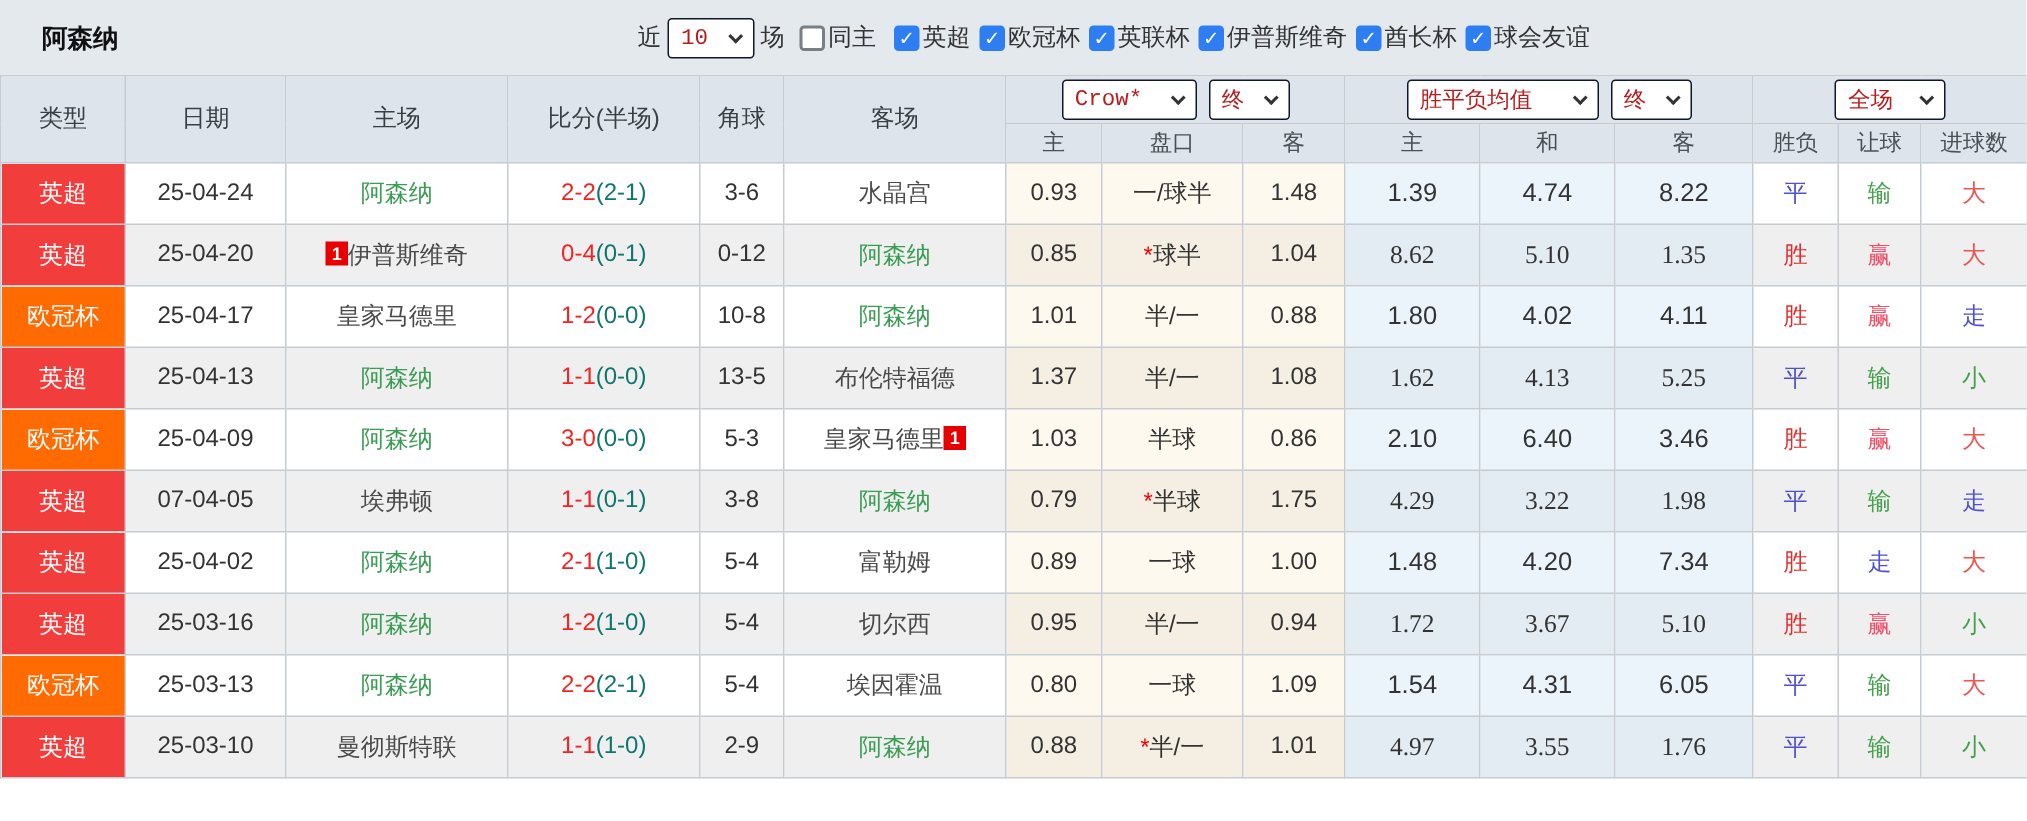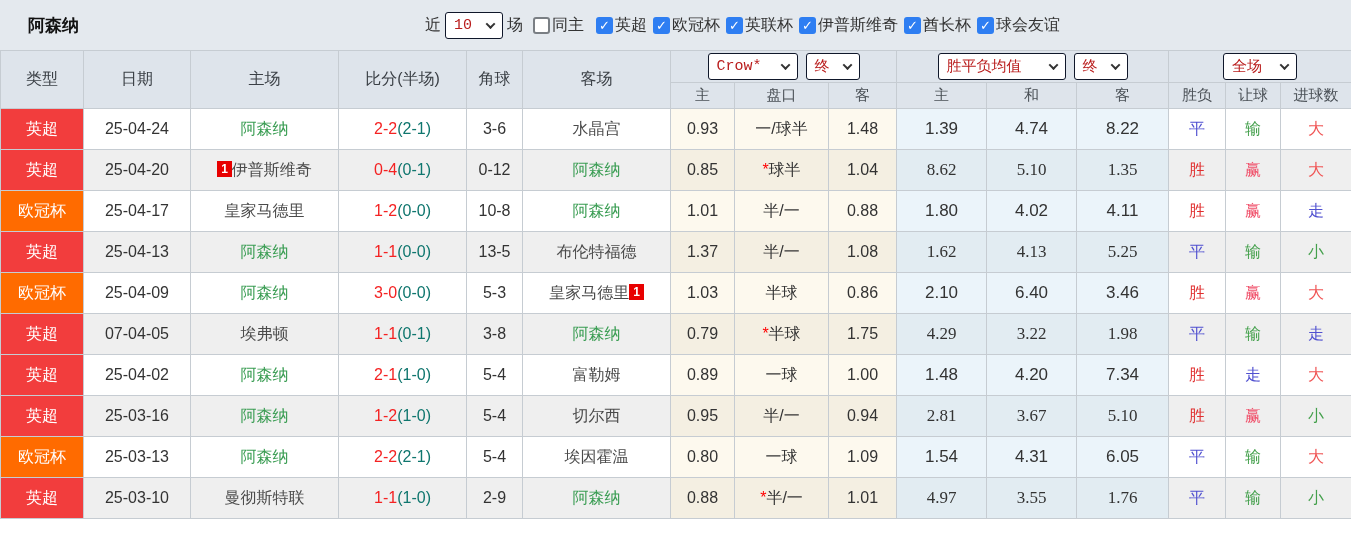--- a/index.html
+++ b/index.html
@@ -292,21 +292,21 @@
         <tr class="alt">
           <td class="league" style="background: var(--league-red);">英超</td>
           <td>25-03-16</td>
           <td><span class="self">阿森纳</span></td>
           <td><span class="ft">1-2</span><span class="ht">(1-0)</span></td>
           <td>5-4</td>
           <td><span class="other">切尔西</span></td>
           <td class="asian">0.95</td>
           <td class="asian"><span>半/一</span></td>
           <td class="asian">0.94</td>
-          <td class="euro">2.81</td>
+          <td class="euro">1.72</td>
           <td class="euro">3.67</td>
           <td class="euro">5.10</td>
           <td style="color: var(--res-red);">胜</td>
           <td style="color: var(--res-pink);">赢</td>
           <td style="color: var(--res-green);">小</td>
         </tr>
         <tr>
           <td class="league" style="background: var(--league-orange);">欧冠杯</td>
           <td>25-03-13</td>
           <td><span class="self">阿森纳</span></td>

